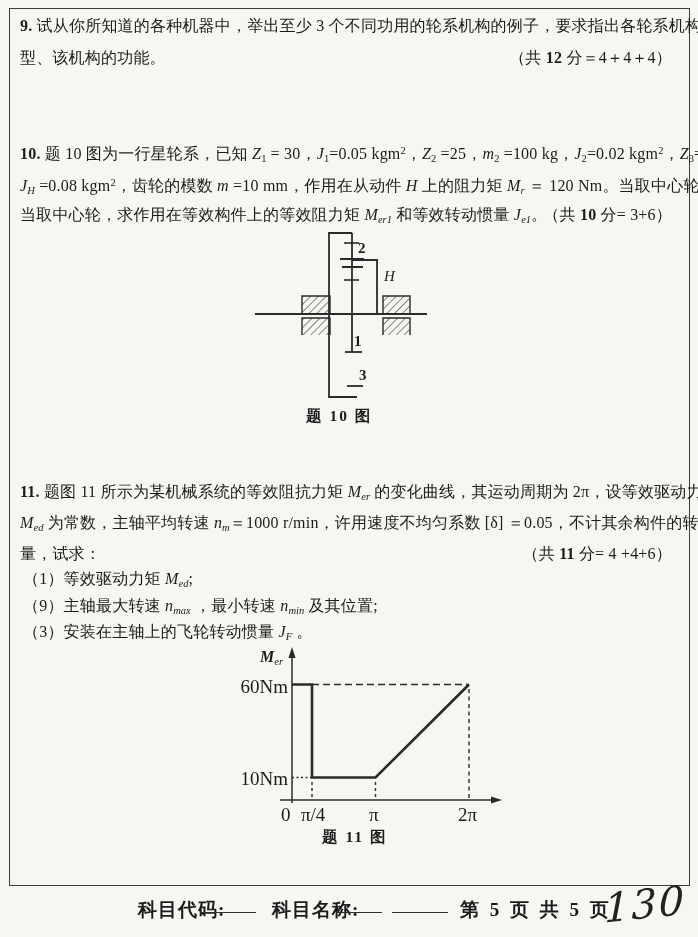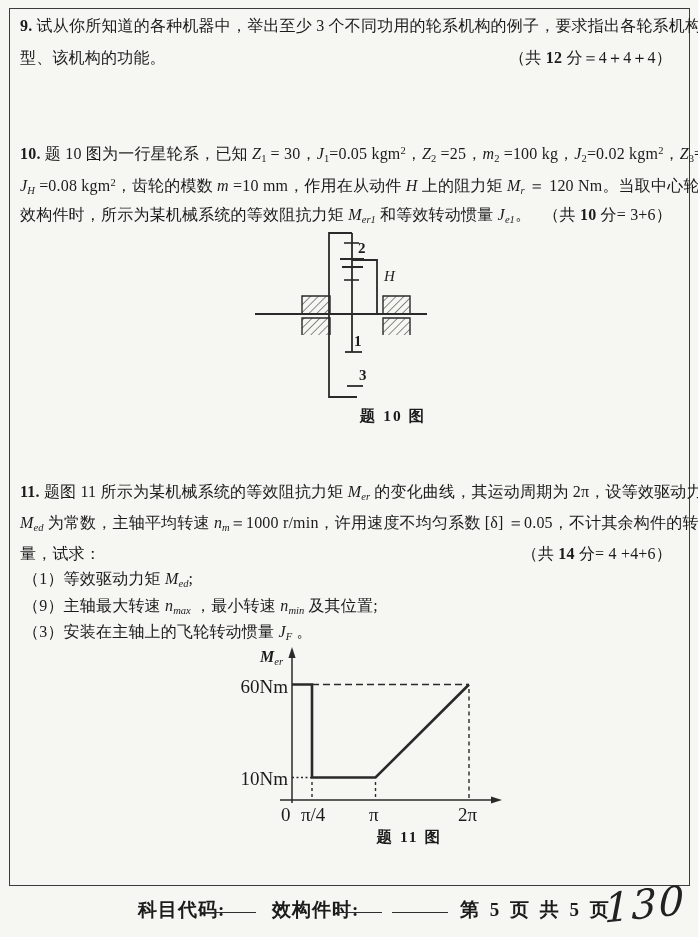--- a/index.html
+++ b/index.html
@@ -16,21 +16,21 @@
   .line{
     position:absolute;left:20px;white-space:nowrap;
     font-size:16px;letter-spacing:.2px;line-height:24px;
   }
   .score{position:absolute;right:26px;left:auto;white-space:nowrap;font-size:16px;}
   .item{left:23px;}
   sub{font-size:66%;vertical-align:-0.3em;letter-spacing:0;}
   sup{font-size:66%;vertical-align:0.5em;letter-spacing:0;}
   .b{font-weight:bold;} .i{font-style:italic;}
   .fig-label{position:absolute;font-size:15px;white-space:nowrap;}
-  .caption{position:absolute;text-align:right;font-weight:bold;font-size:15.5px;letter-spacing:2px;white-space:nowrap;}
+  .caption{position:absolute;text-align:left;font-weight:bold;font-size:15.5px;letter-spacing:2px;white-space:nowrap;}
   .axis-num{position:absolute;font-size:19px;white-space:nowrap;}
   .footer-label{position:absolute;top:897px;font-size:19px;font-weight:bold;letter-spacing:1px;white-space:nowrap;}
   .blank{position:absolute;top:912px;border-bottom:1.4px solid #2e2e2e;height:0;}
   .handwritten{
     position:absolute;left:604px;top:881px;font-size:40px;font-style:italic;
     font-family:"DejaVu Serif",serif;transform:rotate(-6deg) skewX(-6deg);
     color:#222;letter-spacing:2px;
   }
   svg{position:absolute;overflow:visible;}
   .stroke{stroke:#2a2a2a;fill:none;}
@@ -39,21 +39,21 @@
 <body>
 
 <div class="page-border"></div>
 
 <div class="line" style="top:14px"><span class="b">9.</span><span> 试从你所知道的各种机器中，举出至少 3 个不同功用的轮系机构的例子，要求指出各轮系机构的类</span></div>
 <div class="line" style="top:46px"><span>型、该机构的功能。</span></div>
 <div class="line score" style="top:46px"><span>（共 </span><span class="b">12</span><span> 分＝4＋4＋4）</span></div>
 
 <div class="line" style="top:139px"><span class="b">10.</span><span> 题 10 图为一行星轮系，已知 </span><span class="i">Z</span><sub>1</sub><span> = 30，</span><span class="i">J</span><sub>1</sub><span>=0.05 kgm</span><sup>2</sup><span>，</span><span class="i">Z</span><sub>2</sub><span> =25，</span><span class="i">m</span><sub>2</sub><span> =100 kg，</span><span class="i">J</span><sub>2</sub><span>=0.02 kgm</span><sup>2</sup><span>，</span><span class="i">Z</span><sub>3</sub><span>=80，</span></div>
 <div class="line" style="top:171px"><span class="i">J</span><sub class="i">H</sub><span> =0.08 kgm</span><sup>2</sup><span>，齿轮的模数 </span><span class="i">m</span><span> =10 mm，作用在从动件 </span><span class="i">H</span><span> 上的阻力矩 </span><span class="i">M</span><sub class="i">r</sub><span> ＝ 120 Nm。当取中心轮 1 为等</span></div>
-<div class="line" style="top:203px"><span>效构件时，所示为某机械系统的等效阻抗力矩 </span><span class="i">M</span><sub class="i">er1</sub><span> 和等效转动惯量 </span><span class="i">J</span><sub class="i">e1</sub><span>。</span></div>
+<div class="line" style="top:203px"><span>当取中心轮，求作用在等效构件上的等效阻力矩 </span><span class="i">M</span><sub class="i">er1</sub><span> 和等效转动惯量 </span><span class="i">J</span><sub class="i">e1</sub><span>。</span></div>
 <div class="line score" style="top:203px"><span>（共 </span><span class="b">10</span><span> 分= 3+6）</span></div>
 
 <svg style="left:248px;top:226px" width="200" height="200" viewBox="0 0 200 200">
   <defs>
     <pattern id="hatch" width="5.5" height="5.5" patternUnits="userSpaceOnUse" patternTransform="rotate(45)">
       <line x1="0" y1="0" x2="0" y2="5.5" stroke="#2f2f2f" stroke-width="1.1"></line>
     </pattern>
   </defs>
 
   <polyline class="stroke" points="104,7 81,7 81,171 109,171" stroke-width="1.8"></polyline>
@@ -91,21 +91,21 @@
 </svg>
 <div class="fig-label b" style="left:358px;top:240px">2</div>
 <div class="fig-label i" style="left:384px;top:268px">H</div>
 <div class="fig-label b" style="left:354px;top:333px">1</div>
 <div class="fig-label b" style="left:359px;top:367px">3</div>
 <div class="caption" style="left:306px;top:406px;width:120px">题 10 图</div>
 
 <div class="line" style="top:480px"><span class="b">11.</span><span> 题图 11 所示为某机械系统的等效阻抗力矩 </span><span class="i">M</span><sub class="i">er</sub><span> 的变化曲线，其运动周期为 2π，设等效驱动力矩</span></div>
 <div class="line" style="top:511px"><span class="i">M</span><sub class="i">ed</sub><span> 为常数，主轴平均转速 </span><span class="i">n</span><sub class="i">m</sub><span>＝1000 r/min，许用速度不均匀系数 [δ] ＝0.05，不计其余构件的转动惯</span></div>
 <div class="line" style="top:542px"><span>量，试求：</span></div>
-<div class="line score" style="top:542px"><span>（共 </span><span class="b">14</span><span> 分= 4 +4+6）</span></div>
+<div class="line score" style="top:542px"><span>（共 </span><span class="b">11</span><span> 分= 4 +4+6）</span></div>
 <div class="line item" style="top:567px"><span>（1）等效驱动力矩 </span><span class="i">M</span><sub class="i">ed</sub><span>;</span></div>
 <div class="line item" style="top:594px"><span>（9）主轴最大转速 </span><span class="i">n</span><sub class="i">max</sub><span> ，最小转速 </span><span class="i">n</span><sub class="i">min</sub><span> 及其位置;</span></div>
 <div class="line item" style="top:620px"><span>（3）安装在主轴上的飞轮转动惯量 </span><span class="i">J</span><sub class="i">F</sub><span> 。</span></div>
 
 <svg id="chart11" style="left:225px;top:643px" width="285" height="172" viewBox="0 0 285 172">
 
   <line class="stroke" x1="67" y1="9" x2="67" y2="160" stroke-width="1.5"></line>
   <polygon points="67,4 63.4,15 70.6,15" fill="#2a2a2a"></polygon>
   <line class="stroke" x1="55" y1="157" x2="272" y2="157" stroke-width="1.5"></line>
   <polygon points="277,157 266,153.4 266,160.6" fill="#2a2a2a"></polygon>
@@ -122,17 +122,17 @@
 <div class="axis-num" style="left:236px;top:676px;width:52px;text-align:right">60Nm</div>
 <div class="axis-num" style="left:236px;top:768px;width:52px;text-align:right">10Nm</div>
 <div class="axis-num" style="left:281px;top:804px">0</div>
 <div class="axis-num" style="left:301px;top:804px">π/4</div>
 <div class="axis-num" style="left:369px;top:804px">π</div>
 <div class="axis-num" style="left:458px;top:804px">2π</div>
 <div class="caption" style="left:322px;top:827px;width:120px">题 11 图</div>
 
 <div class="footer-label" style="left:138px">科目代码:</div>
 <div class="blank" style="left:200px;width:56px"></div>
-<div class="footer-label" style="left:272px">效构件时:</div>
+<div class="footer-label" style="left:272px">科目名称:</div>
 <div class="blank" style="left:336px;width:46px"></div>
 <div class="blank" style="left:392px;width:56px"></div>
 <div class="footer-label" style="left:460px;letter-spacing:3px">第 5 页 共 5 页</div>
 <div class="handwritten">130</div>
 
 </body></html>

